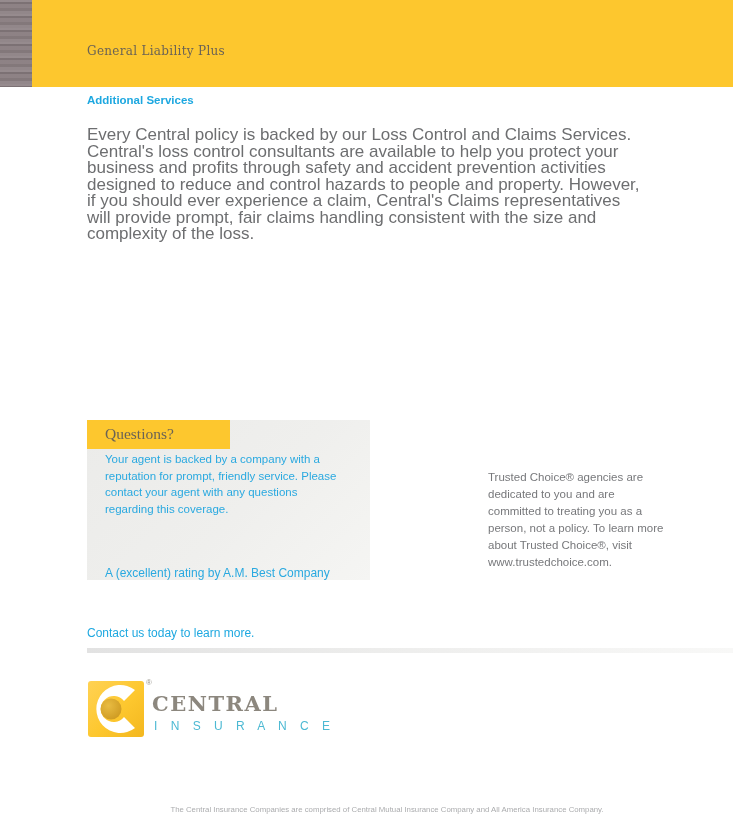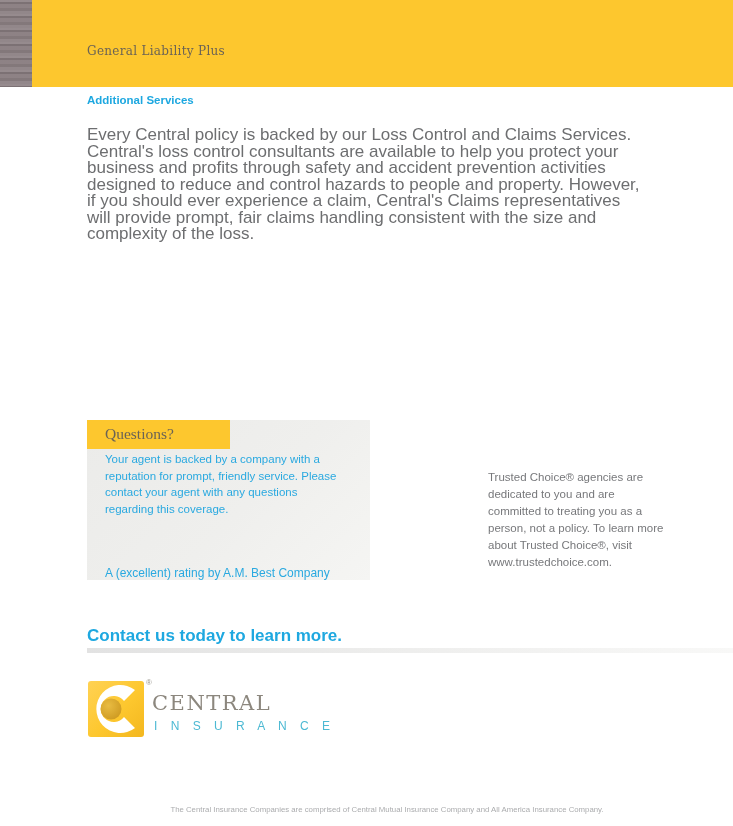--- a/index.html
+++ b/index.html
@@ -72,38 +72,38 @@
   
   .tc-logo { position:absolute; top:461px; left:404px; width:64px; height:72px; }
   .tc-text {
     position:absolute; top:461px; left:488px; width:180px;
     font-size:11.5px; line-height:17px; color:#77787b;margin-top:8px;
   }
 
   
   .contact-line {
     position:absolute; top:626px; left:87px;
-    font-size:17px; font-weight:bold; color:#1ea8e0;
+    font-size:12px; font-weight:normal; color:#1ea8e0;
   }
   .divider {
     position:absolute; top:648px; left:87px; width:646px; height:5px;
     background:linear-gradient(to right,#e2e2e2 0%, #ededec 45%, #f8f8f7 100%);
   }
 
   
   .brand { position:absolute; top:678px; left:88px; width:260px; height:62px; }
   .brand-mark { position:absolute; top:3px; left:0; }
   .brand-reg {
     position:absolute; top:0; left:58px;
     font-size:8px; color:#9a968e;
   }
   .brand-name {
     position:absolute; top:13px; left:64px;
     font-family:"DejaVu Serif", serif;
-    font-weight:normal; font-size:21px; letter-spacing:1.5px; color:#8c877e;
+    font-weight:bold; font-size:21px; letter-spacing:1.5px; color:#8c877e;
   }
   .brand-tagline {
     position:absolute; top:41px; left:66px;
     font-size:12px; letter-spacing:5px; color:#4cb9d3;
   }
 
   
   .footer-note {
     position:absolute; top:805px; left:87px; width:600px;
     font-size:7.8px; color:#abacae;text-align:center;

